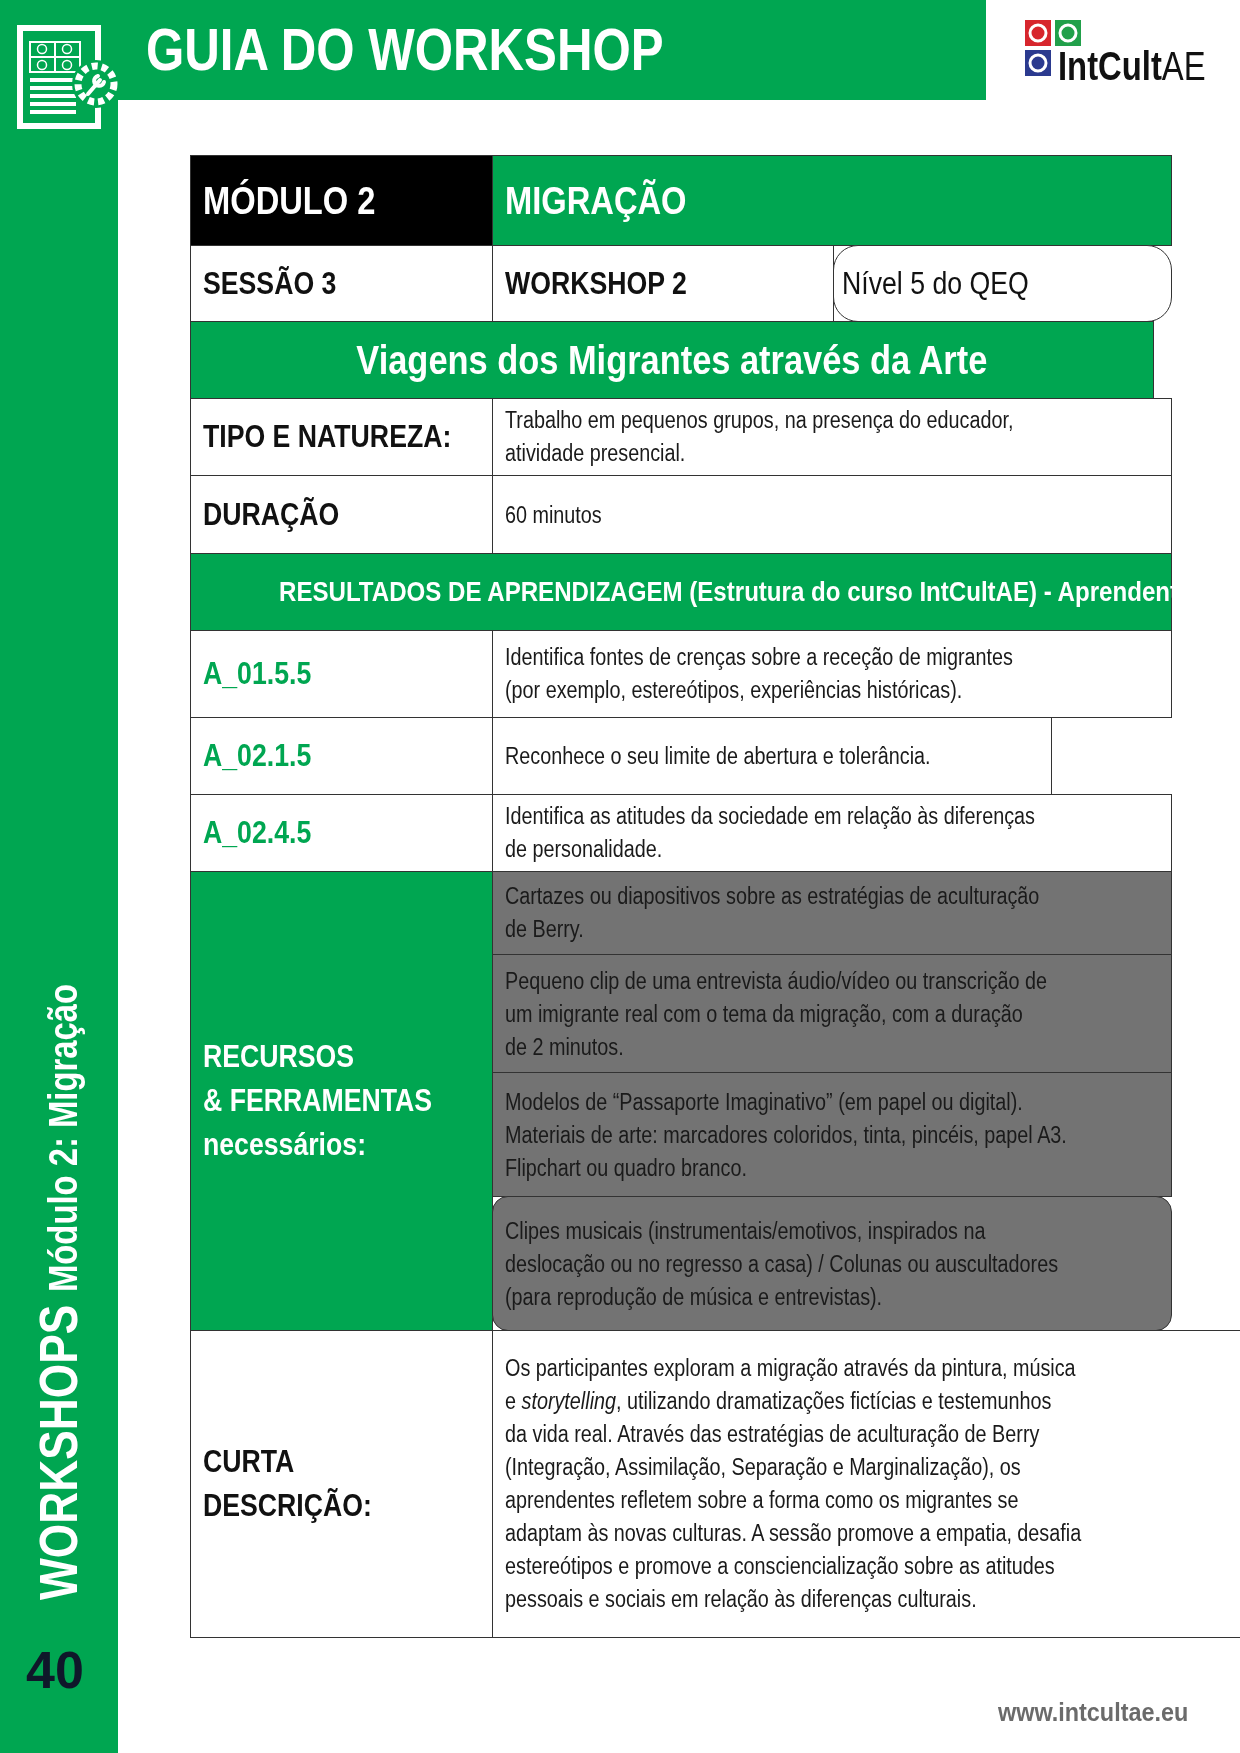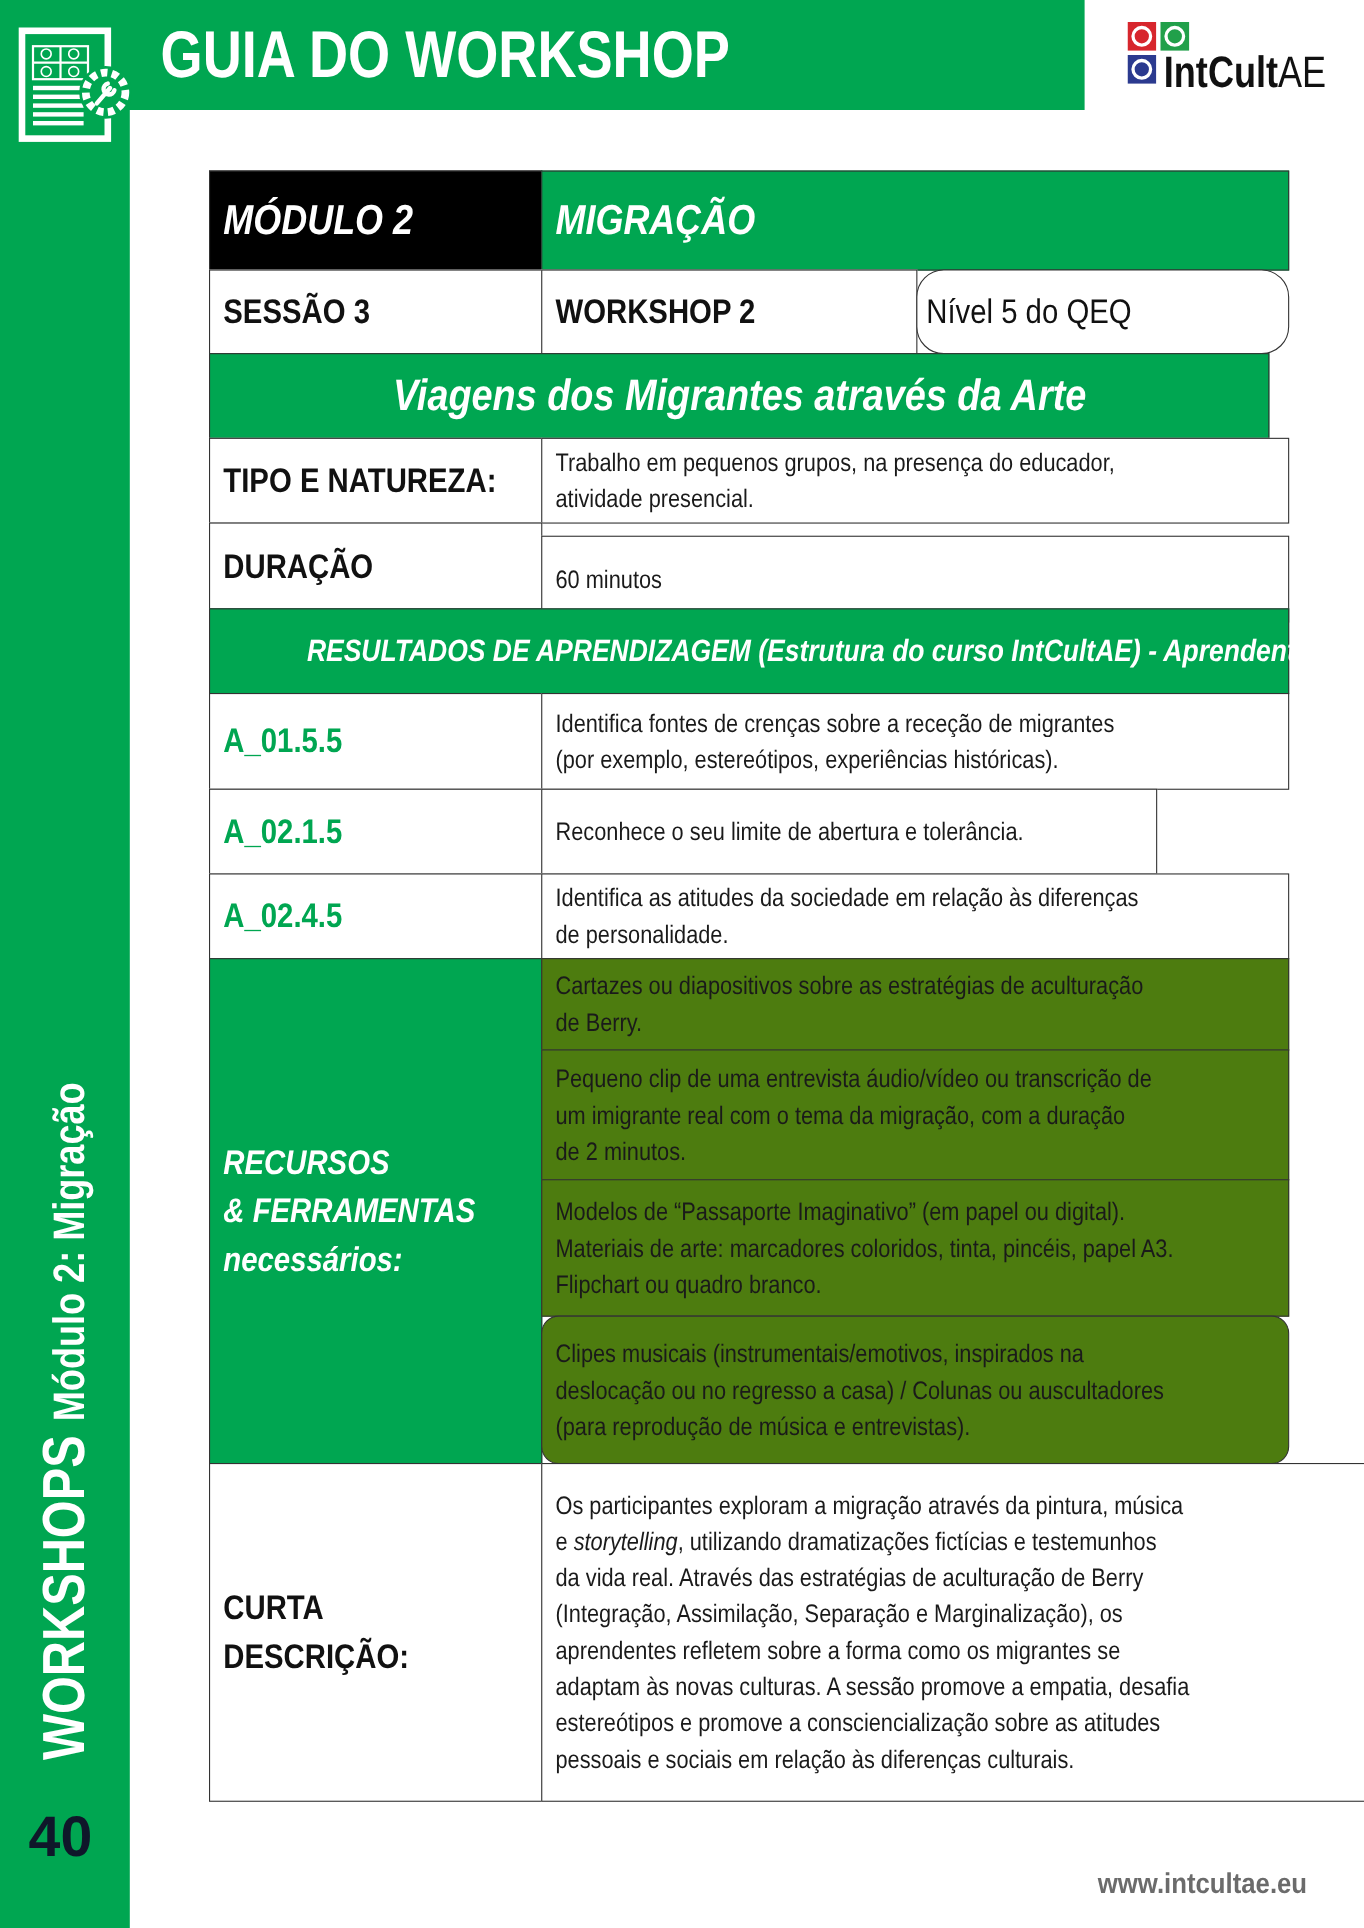--- a/index.html
+++ b/index.html
@@ -45,26 +45,26 @@
   }
 
   
   .tbl { position: absolute; left: 190px; top: 155px; width: 982px; }
   .cell { position: absolute; box-sizing: border-box; border: 1.5px solid #333; }
   .txt {
     position: absolute; left: 12px; right: 12px; top: 50%; transform: translateY(-50%);
   }
   .sq { display: inline-block; transform: scaleX(0.86); transform-origin: left center; white-space: nowrap; }
   .lbl { font-weight: bold; font-size: 31px; color: #111; line-height: 40px; }
-  .lbl-white { color: #fff; font-style: italic; }
+  .lbl-white { color: #fff; }
   .lbl-green { color: #00a651; }
   .body-t { font-size: 23px; line-height: 33px; color: #1a1a1a; }
   .green-bg { background: #00a651; }
   .black-bg { background: #000; }
-  .mint-bg { background: #4d7c0f; }
+  .mint-bg { background: #737373; }
   .white-bg { background: #fff; }
   .center-txt { text-align: center; }
   .center-txt .sq { transform-origin: center center; }
 </style>
 </head>
 <body>
 
 <div class="sidebar"></div>
 <div class="header-band"></div>
 
@@ -136,21 +136,21 @@
   <div class="cell white-bg" style="left:302px;top:243px;width:680px;height:78px;">
     <div class="txt body-t">
       <div><span class="sq">Trabalho em pequenos grupos, na presença do educador,</span></div>
       <div><span class="sq">atividade presencial.</span></div>
     </div>
   </div>
 
   <div class="cell white-bg" style="left:0;top:320px;width:303px;height:79px;">
     <div class="txt lbl"><span class="sq">DURAÇÃO</span></div>
   </div>
-  <div class="cell white-bg" style="left:302px;top:332px;width:680px;height:79px;">
+  <div class="cell white-bg" style="left:302px;top:320px;width:680px;height:79px;">
     <div class="txt body-t"><span class="sq">60 minutos</span></div>
   </div>
 
   <div class="cell green-bg" style="left:0;top:398px;width:982px;height:78px;">
     <div class="txt lbl lbl-white center-txt" style="font-size:28px;"><span class="sq">RESULTADOS DE APRENDIZAGEM (Estrutura do curso IntCultAE) - Aprendentes:</span></div>
   </div>
 
   <div class="cell white-bg" style="left:0;top:475px;width:303px;height:88px;">
     <div class="txt lbl lbl-green"><span class="sq">A_01.5.5</span></div>
   </div>

